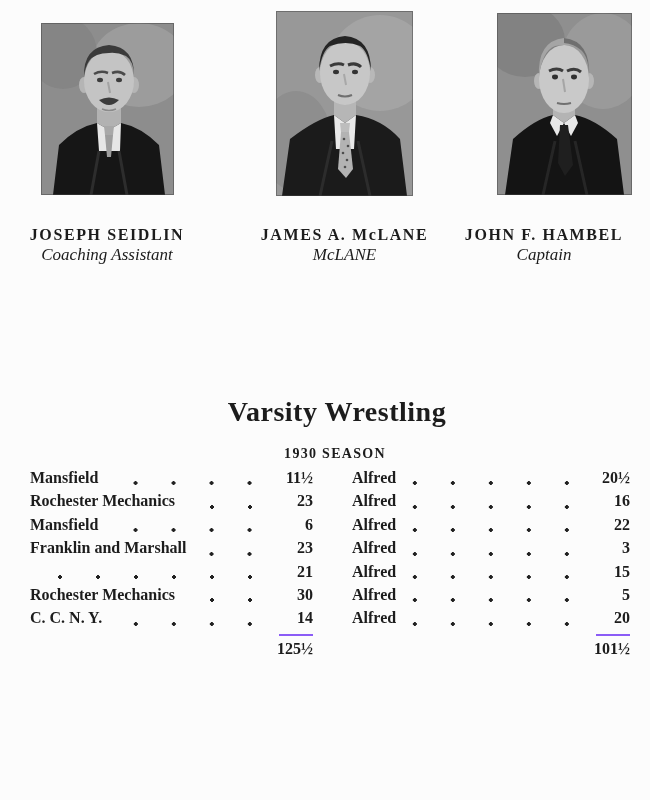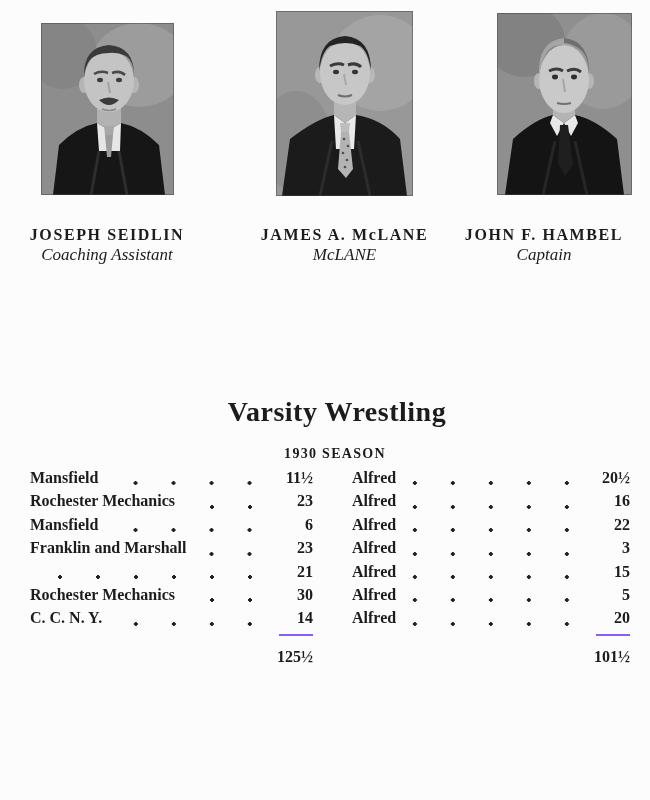--- a/index.html
+++ b/index.html
@@ -46,21 +46,21 @@
   .team { white-space:nowrap; }
   .leader {
     flex:1; align-self:stretch; margin:0 6px;
     background-image: radial-gradient(circle, #222 1.6px, rgba(0,0,0,0) 1.7px);
     background-size: 38px 4px;
     background-repeat: repeat-x;
     background-position: right 4px bottom 4px;
   }
   .score { min-width:34px; text-align:right; white-space:nowrap; }
   .underlined { border-bottom:2px solid #8b5cf6; padding-bottom:4px; }
-  .totals-row { display:flex; margin-top:15px; height:24px; line-height:24px; }
+  .totals-row { display:flex; margin-top:7px; height:24px; line-height:24px; }
   .totals-row .half { justify-content:flex-end; }
 </style>
 </head>
 <body>
 
 <div class="photo p1">
   <svg viewBox="0 0 133 172" preserveAspectRatio="none">
     <rect width="133" height="172" fill="#8d8d8d"></rect>
     <ellipse cx="98" cy="42" rx="48" ry="42" fill="#9c9c9c"></ellipse>
     <ellipse cx="22" cy="30" rx="34" ry="36" fill="#858585"></ellipse>

